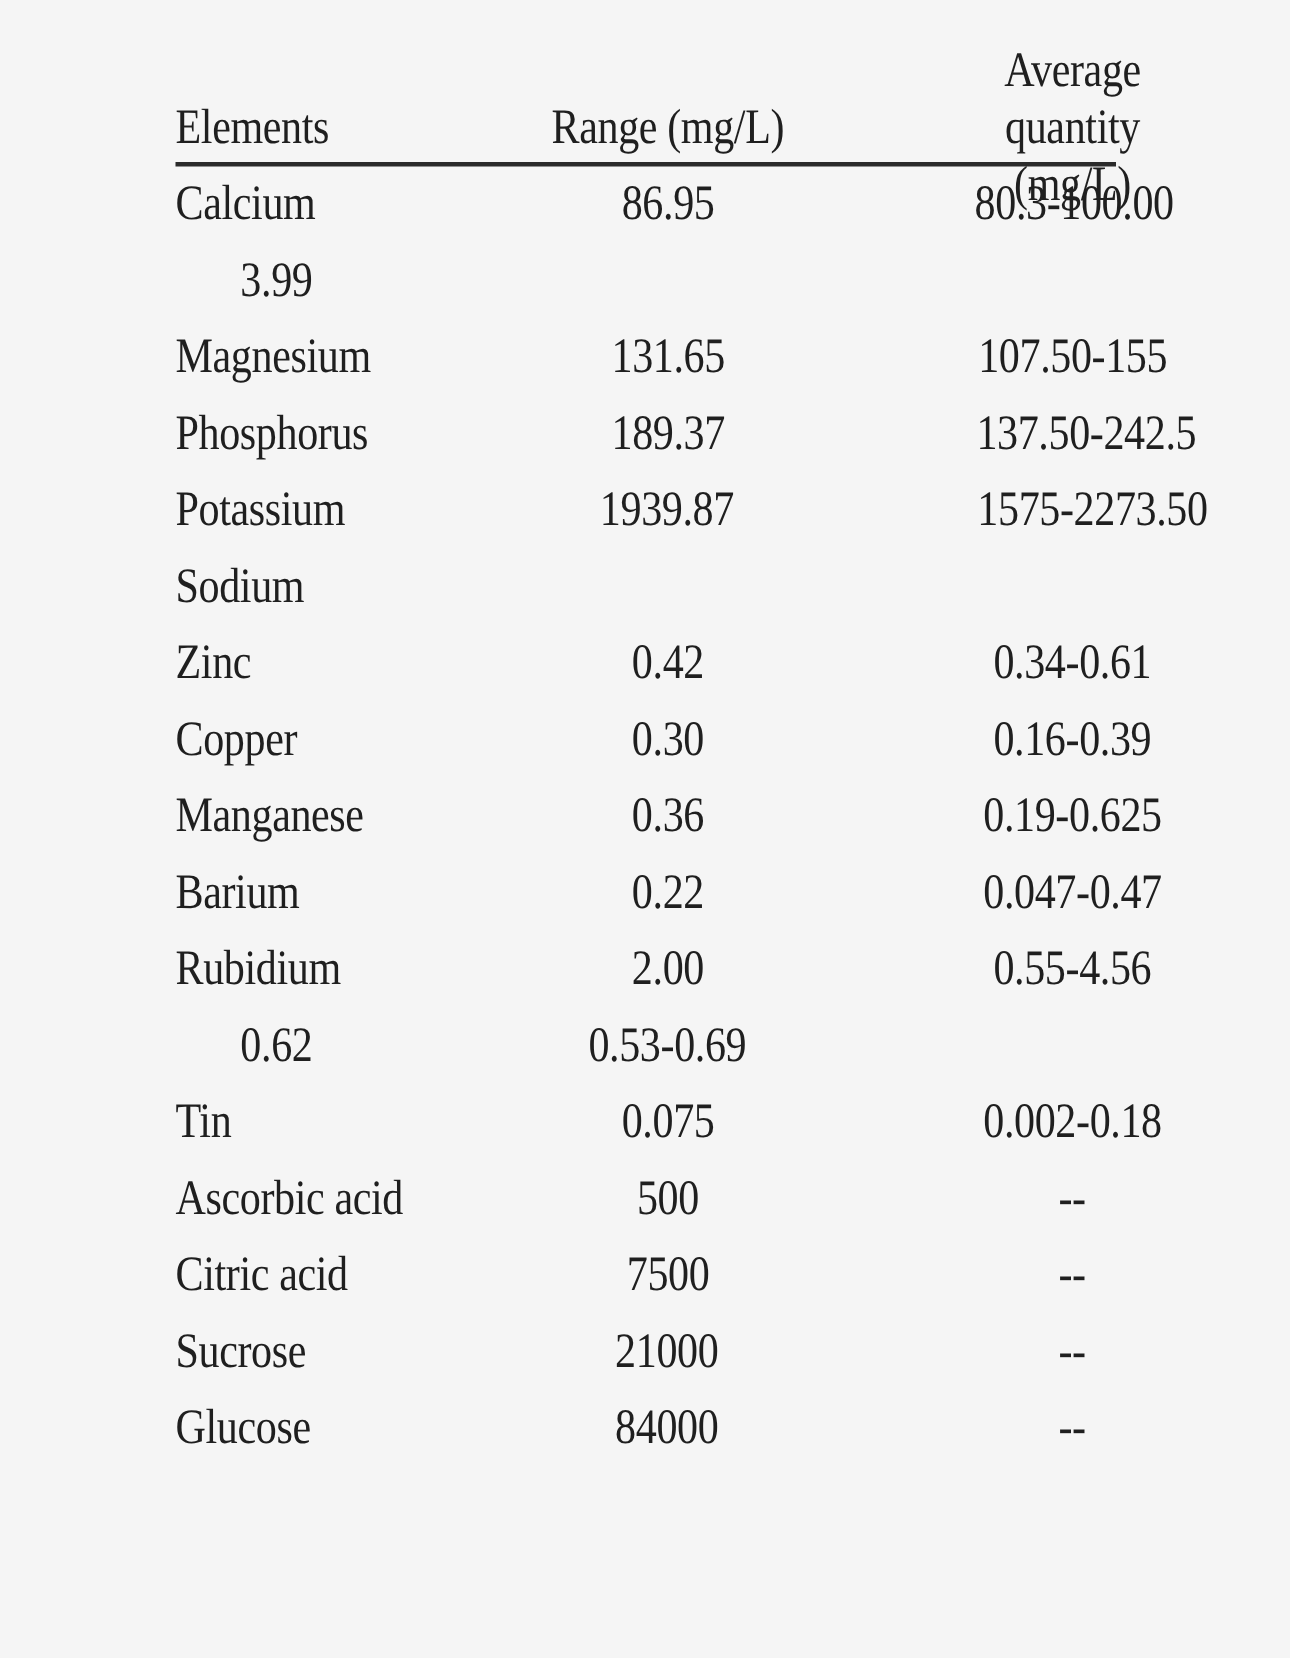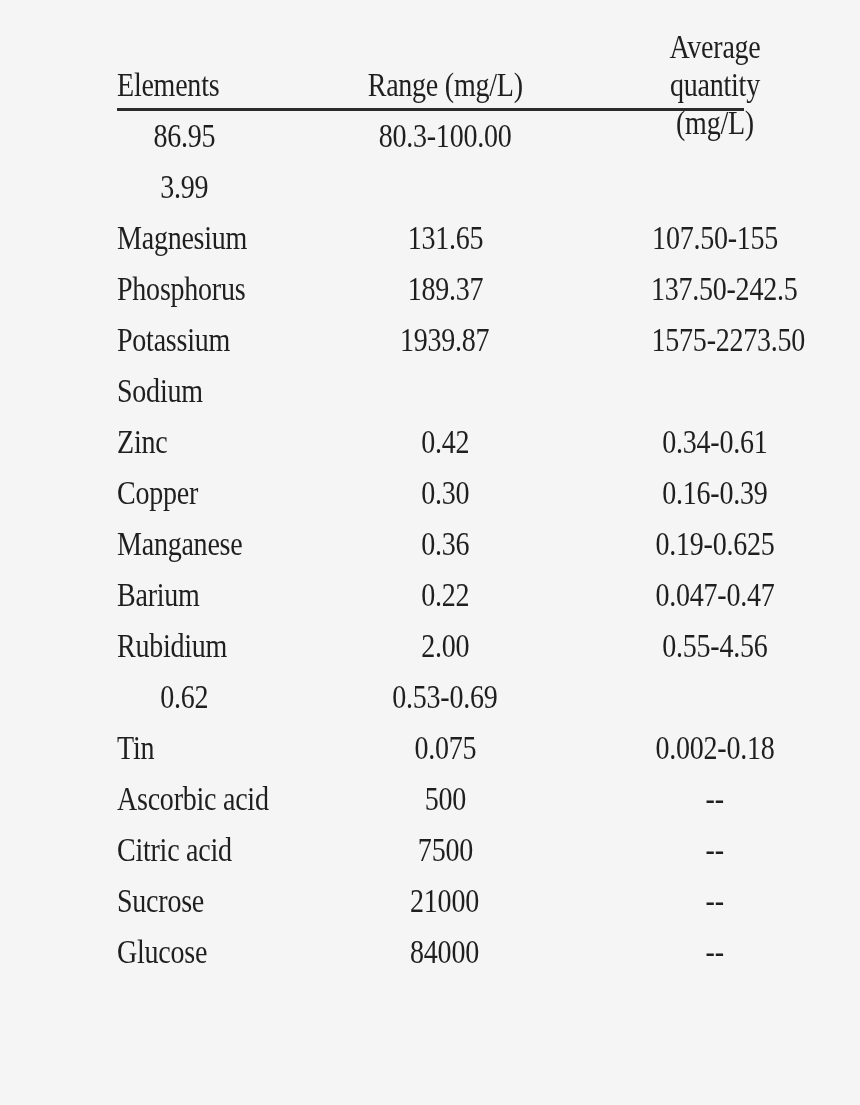--- a/index.html
+++ b/index.html
@@ -71,20 +71,23 @@
       <span class="tx">Range (mg/L)</span>
     </div>
     <div class="cell c2">
       <span class="tx multiline">Average quantity
 (mg/L)</span>
     </div>
   </div>
   <div class="rule"></div>
   <div class="tbody" id="table-body">
   <div class="row">
+    <div class="cell c1">
+      <span class="tx">Calcium</span>
+    </div>
     <div class="cell c2">
       <span class="tx">86.95</span>
     </div>
     <div class="cell c3">
       <span class="tx">80.3-100.00</span>
     </div>
   </div>
 
   <div class="row">
     <div class="cell c2">

